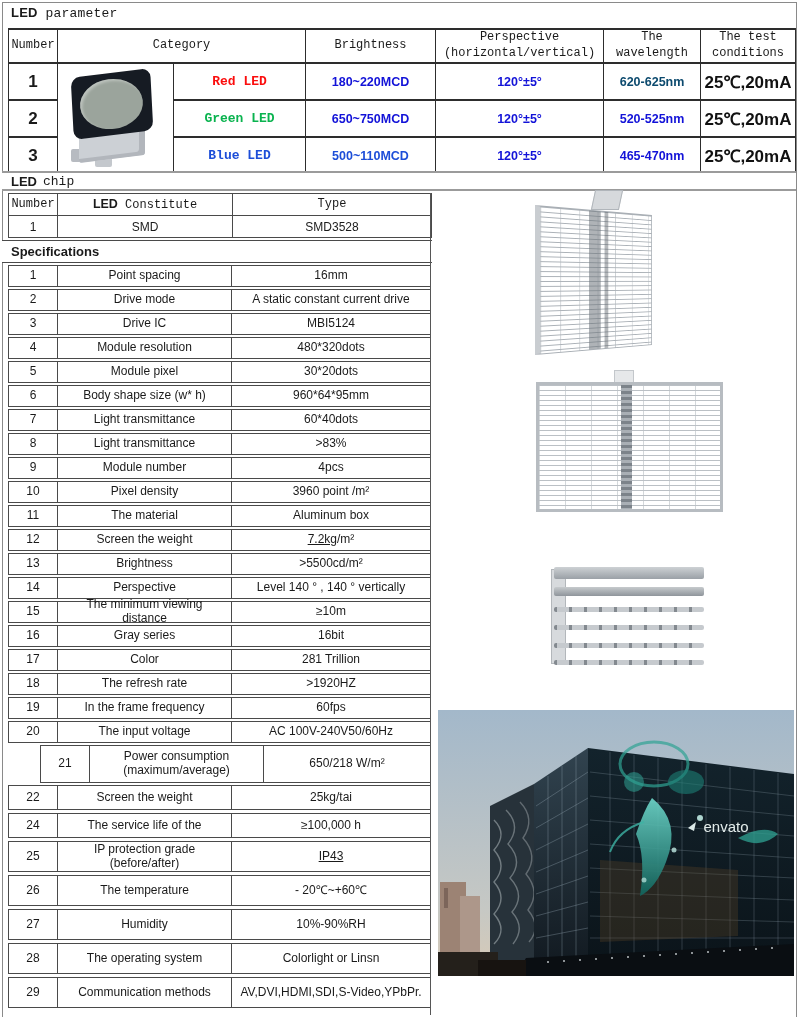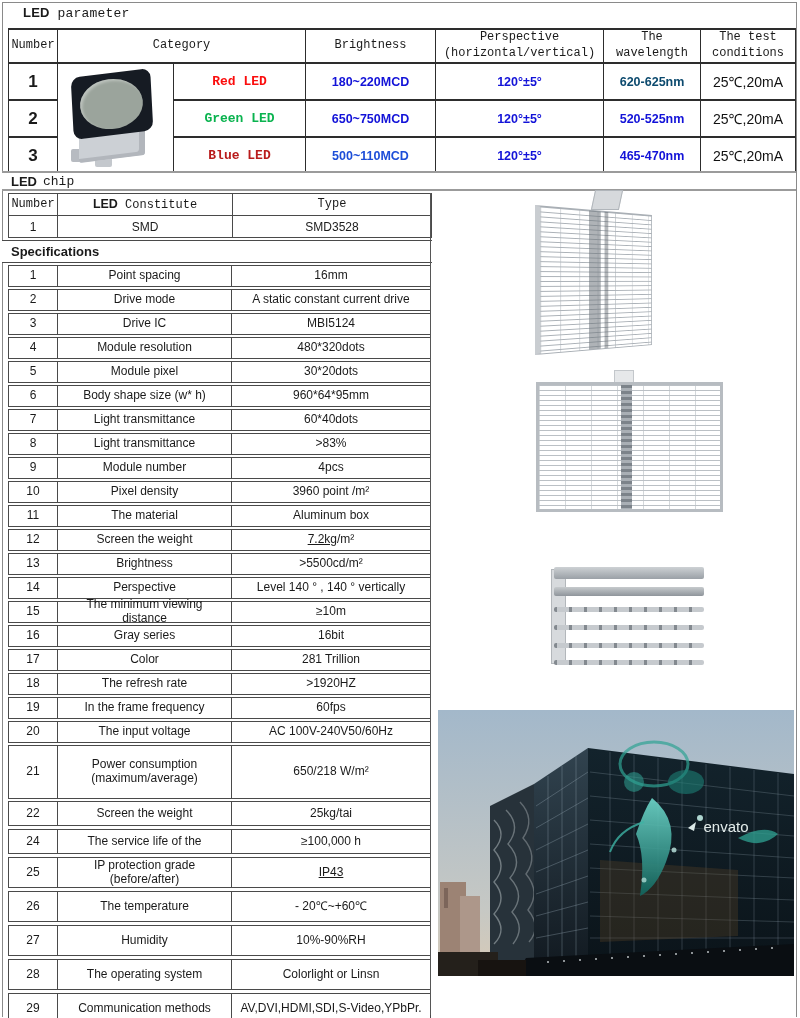--- a/index.html
+++ b/index.html
@@ -3,35 +3,35 @@
 <meta charset="utf-8">
 <style>
   html,body{margin:0;padding:0;background:#fff;}
   .page{position:relative;width:800px;height:1018px;background:#fff;overflow:hidden;
         font-family:"Liberation Sans",sans-serif;color:#1a1a1a;}
   .outer{position:absolute;left:2px;top:2px;width:793px;height:1014px;border:1px solid #8a8a8a;border-bottom:none;}
   .mono{font-family:"Liberation Mono","DejaVu Sans Mono",monospace;}
   .b{font-weight:bold;font-family:"Liberation Sans",sans-serif;}
 
   
-  .doc-title{position:absolute;left:23px;top:5px;font-size:13px;letter-spacing:.2px;}
+  .doc-title{position:absolute;left:11px;top:5px;font-size:13px;letter-spacing:.2px;}
   .doc-title .b{margin-right:8px;}
   .doc-title .mono{font-size:13px;}
 
   
   table.param{position:absolute;left:8px;top:28px;width:787px;border-collapse:collapse;table-layout:fixed;}
   table.param td{border:1px solid #2d2d2d;border-top-width:2px;border-bottom-width:2px;
                  text-align:center;vertical-align:middle;padding:0;overflow:hidden;}
   table.param tr.hdr td{height:32px;font-size:12px;}
   table.param tr.r td{height:35px;}
   .hcell{font-family:"Liberation Mono","DejaVu Sans Mono",monospace;font-size:12px;line-height:1.3;}
   .pnum{font-size:17px;font-weight:bold;}
   .plabel{font-family:"Liberation Mono","DejaVu Sans Mono",monospace;font-size:13px;font-weight:bold;}
   .pval{font-size:12.5px;font-weight:bold;margin-top:32px;}
-  .ptest{font-size:14px;font-weight:normal;color:#111;}
+  .ptest{font-size:17px;font-weight:bold;color:#111;}
 
   
   .led-wrap{position:relative;width:114px;height:107px;margin:0 auto;}
   .led-body{position:absolute;left:20px;top:52px;width:66px;height:42px;background:#ccd0d5;
             transform:skewY(-7deg);border-radius:3px;box-shadow:inset -6px -4px 0 #b2b6bc;}
   .led-foot1{position:absolute;left:12px;top:84px;width:15px;height:13px;background:#b7bbc1;border-radius:2px;}
   .led-foot2{position:absolute;left:36px;top:90px;width:17px;height:12px;background:#c4c8cd;border-radius:2px;}
   .led-top{position:absolute;left:13px;top:8px;width:80px;height:62px;background:#161b23;border-radius:9px;
            transform:rotate(-7deg) skewX(-4deg);}
   .led-lens{position:absolute;left:21px;top:14px;width:63px;height:50px;background:#9ba49c;border-radius:50%;
@@ -48,21 +48,21 @@
   table.chip{position:absolute;left:8px;top:193px;width:423px;border-collapse:collapse;table-layout:fixed;}
   table.chip td{border:1px solid #4a4a4a;height:21px;text-align:center;vertical-align:middle;font-size:12px;padding:0;}
   table.chip .hcell .b{font-size:12.5px;}
 
   
   .specs{position:absolute;left:8px;top:265px;width:423px;display:flex;flex-direction:column;}
   .spec-row{box-sizing:border-box;display:flex;flex:none;height:22px;margin-bottom:2px;
             border:1px solid #4a4a4a;align-items:stretch;background:#fff;}
   .spec-row:nth-child(n+22){height:25px;margin-bottom:3px;}
   .spec-row:nth-child(n+24){height:31px;}
-  .spec-row.tall{height:54px;}
+  .spec-row.tall{height:38px;margin-left:32px;}
   .sc{display:flex;align-items:center;justify-content:center;font-size:12px;line-height:1.15;text-align:center;}
   .sc-num{width:48px;border-right:1px solid #4a4a4a;}
   .sc-label{width:174px;border-right:1px solid #4a4a4a;padding:0 6px;box-sizing:border-box;}
   .sc-value{flex:1;padding:0 4px;}
   .u{text-decoration:underline;}
 
   .vline{position:absolute;left:430px;top:193px;width:1px;height:822px;background:#565656;}
 
   
   .meshA{position:absolute;left:535px;top:205px;width:150px;height:150px;
@@ -152,21 +152,21 @@
     <tr class="r">
       <td class="pnum">2</td>
       <td class="plabel" style="color: rgb(10, 179, 79);">Green LED</td>
       <td class="pval" style="color: rgb(18, 18, 216);">650~750MCD</td>
       <td class="pval" style="color: rgb(18, 18, 216);">120°±5°</td>
       <td class="pval" style="color: rgb(18, 18, 216);">520-525nm</td>
       <td class="ptest">25℃,20mA</td>
     </tr>
     <tr class="r">
       <td class="pnum">3</td>
-      <td class="plabel" style="color: #b91c1c;">Blue LED</td>
+      <td class="plabel" style="color: #1d4ed8;">Blue LED</td>
       <td class="pval" style="color: #1d4ed8;">500~110MCD</td>
       <td class="pval" style="color: rgb(18, 18, 216);">120°±5°</td>
       <td class="pval" style="color: rgb(18, 18, 216);">465-470nm</td>
       <td class="ptest">25℃,20mA</td>
     </tr>
   </tbody>
     </table>
 
   <div class="band band-chip">
     <span class="b">LED</span>

